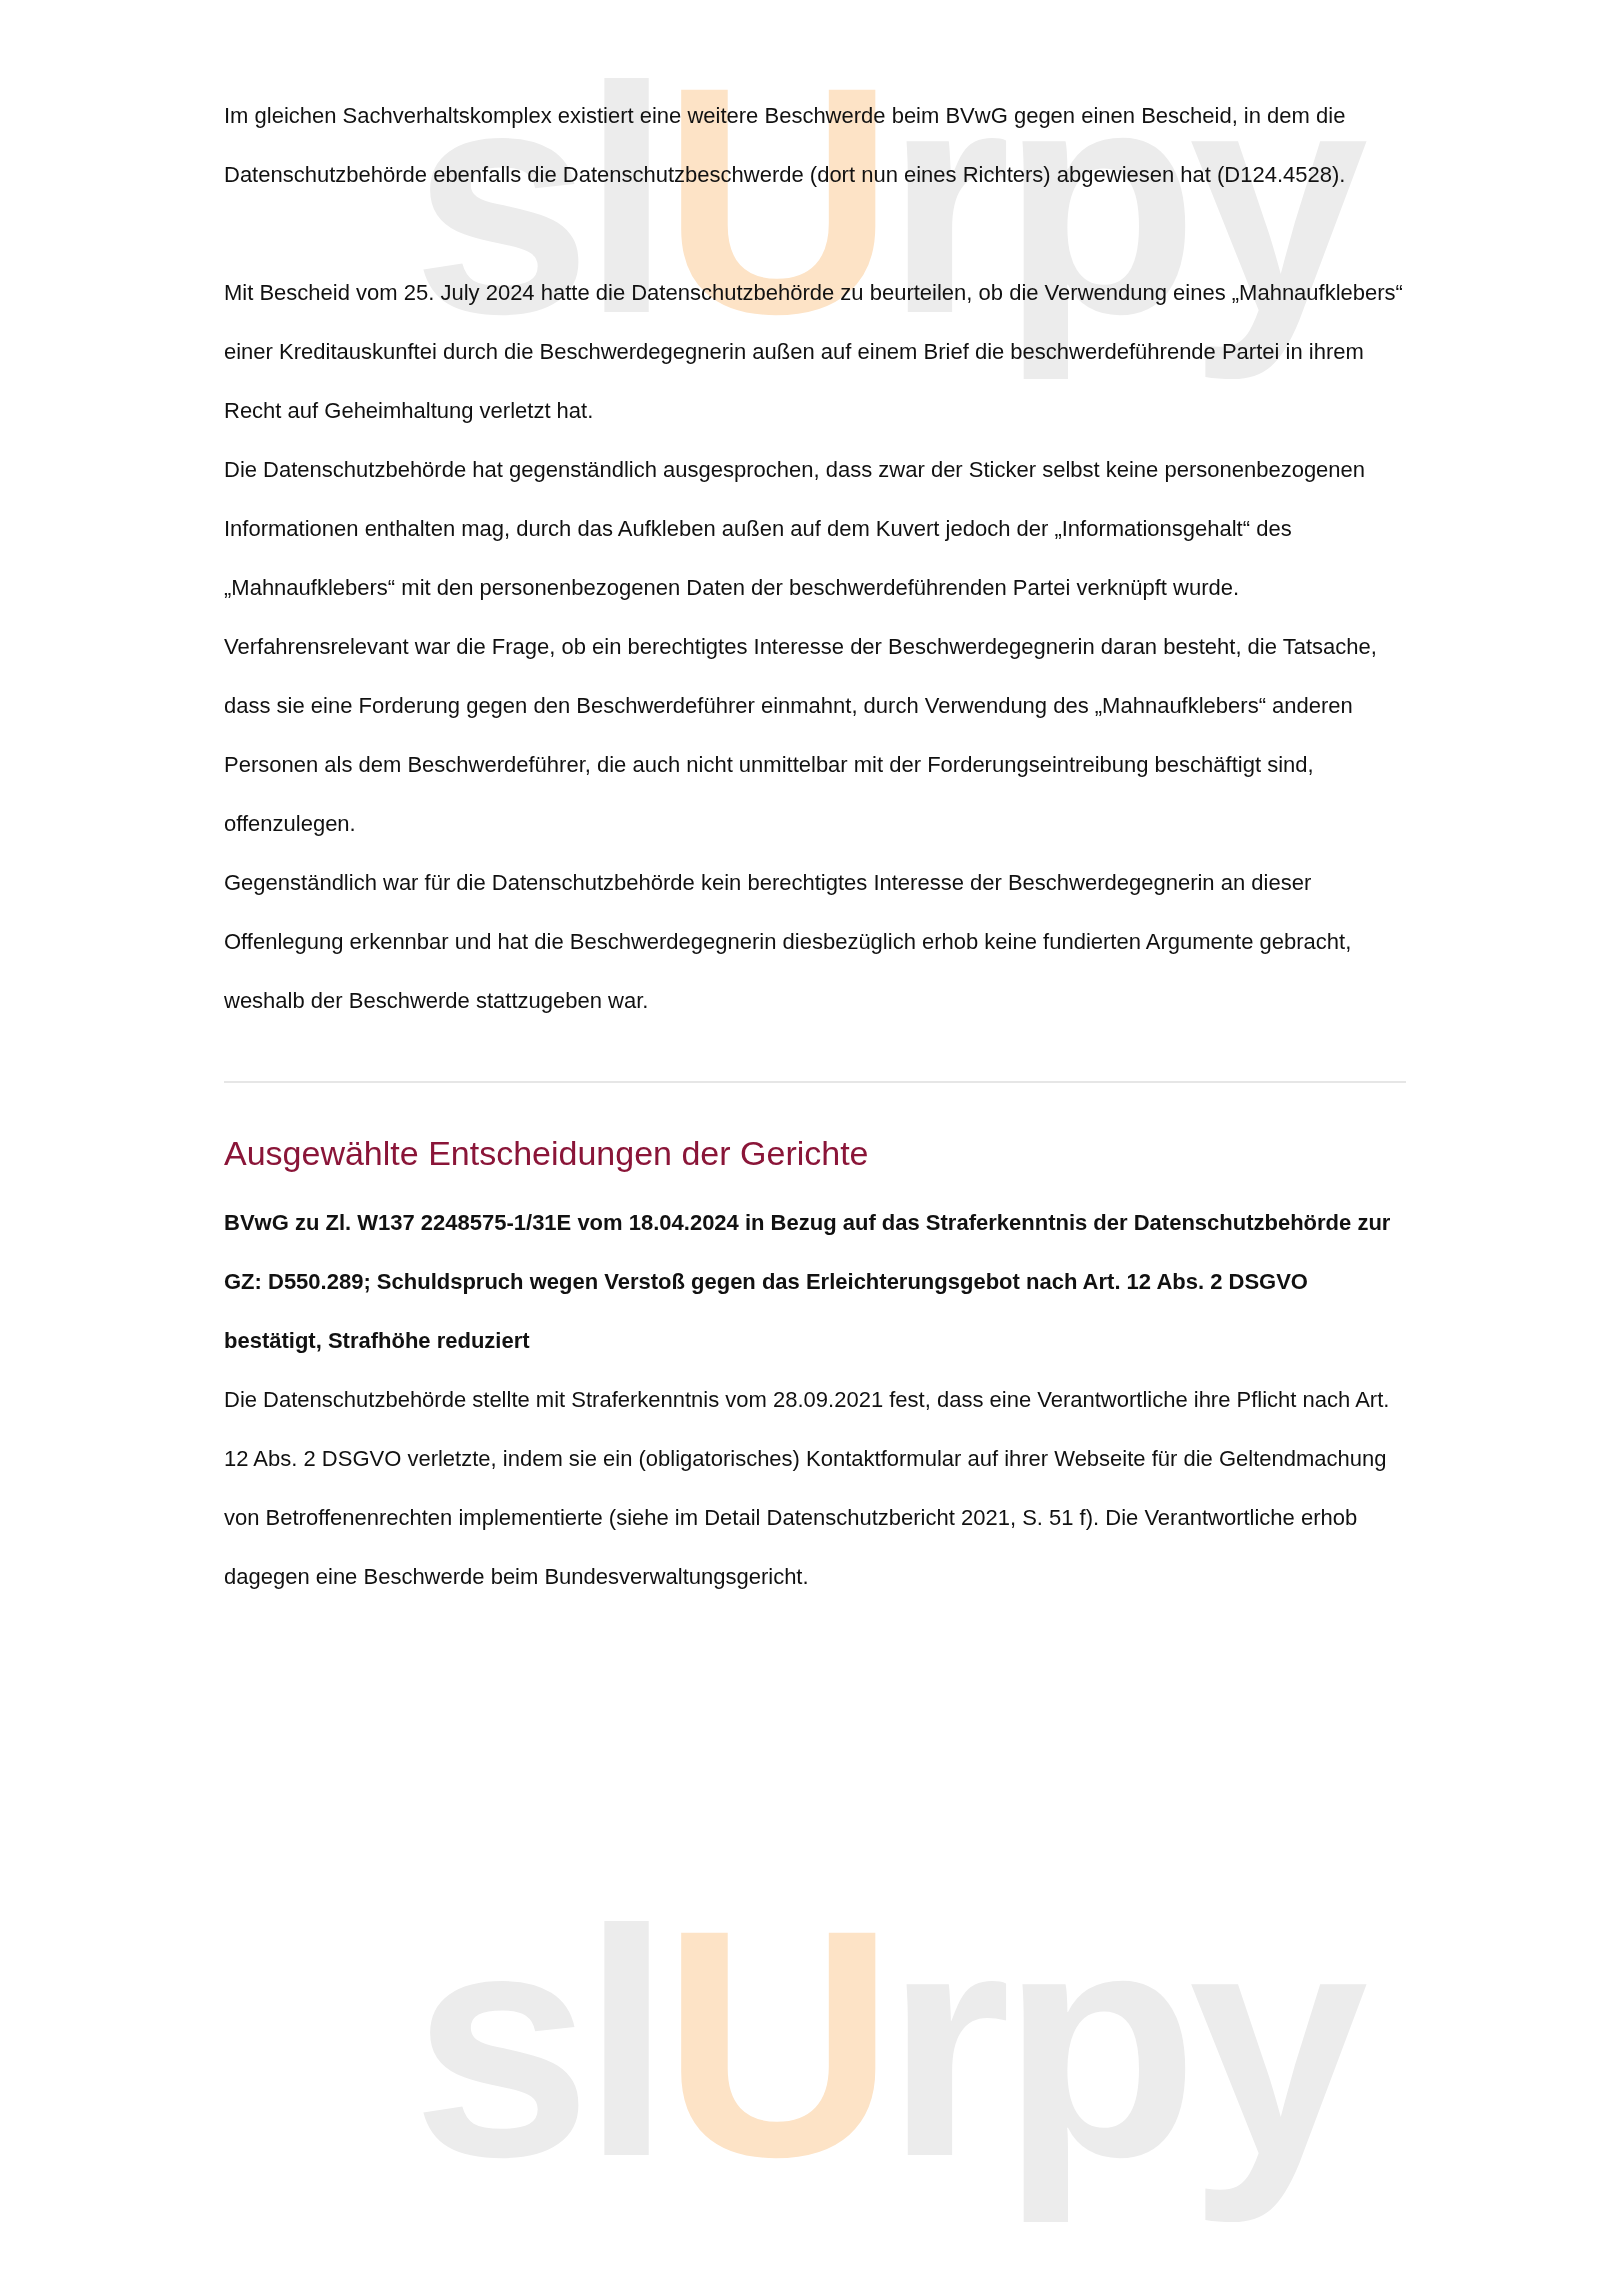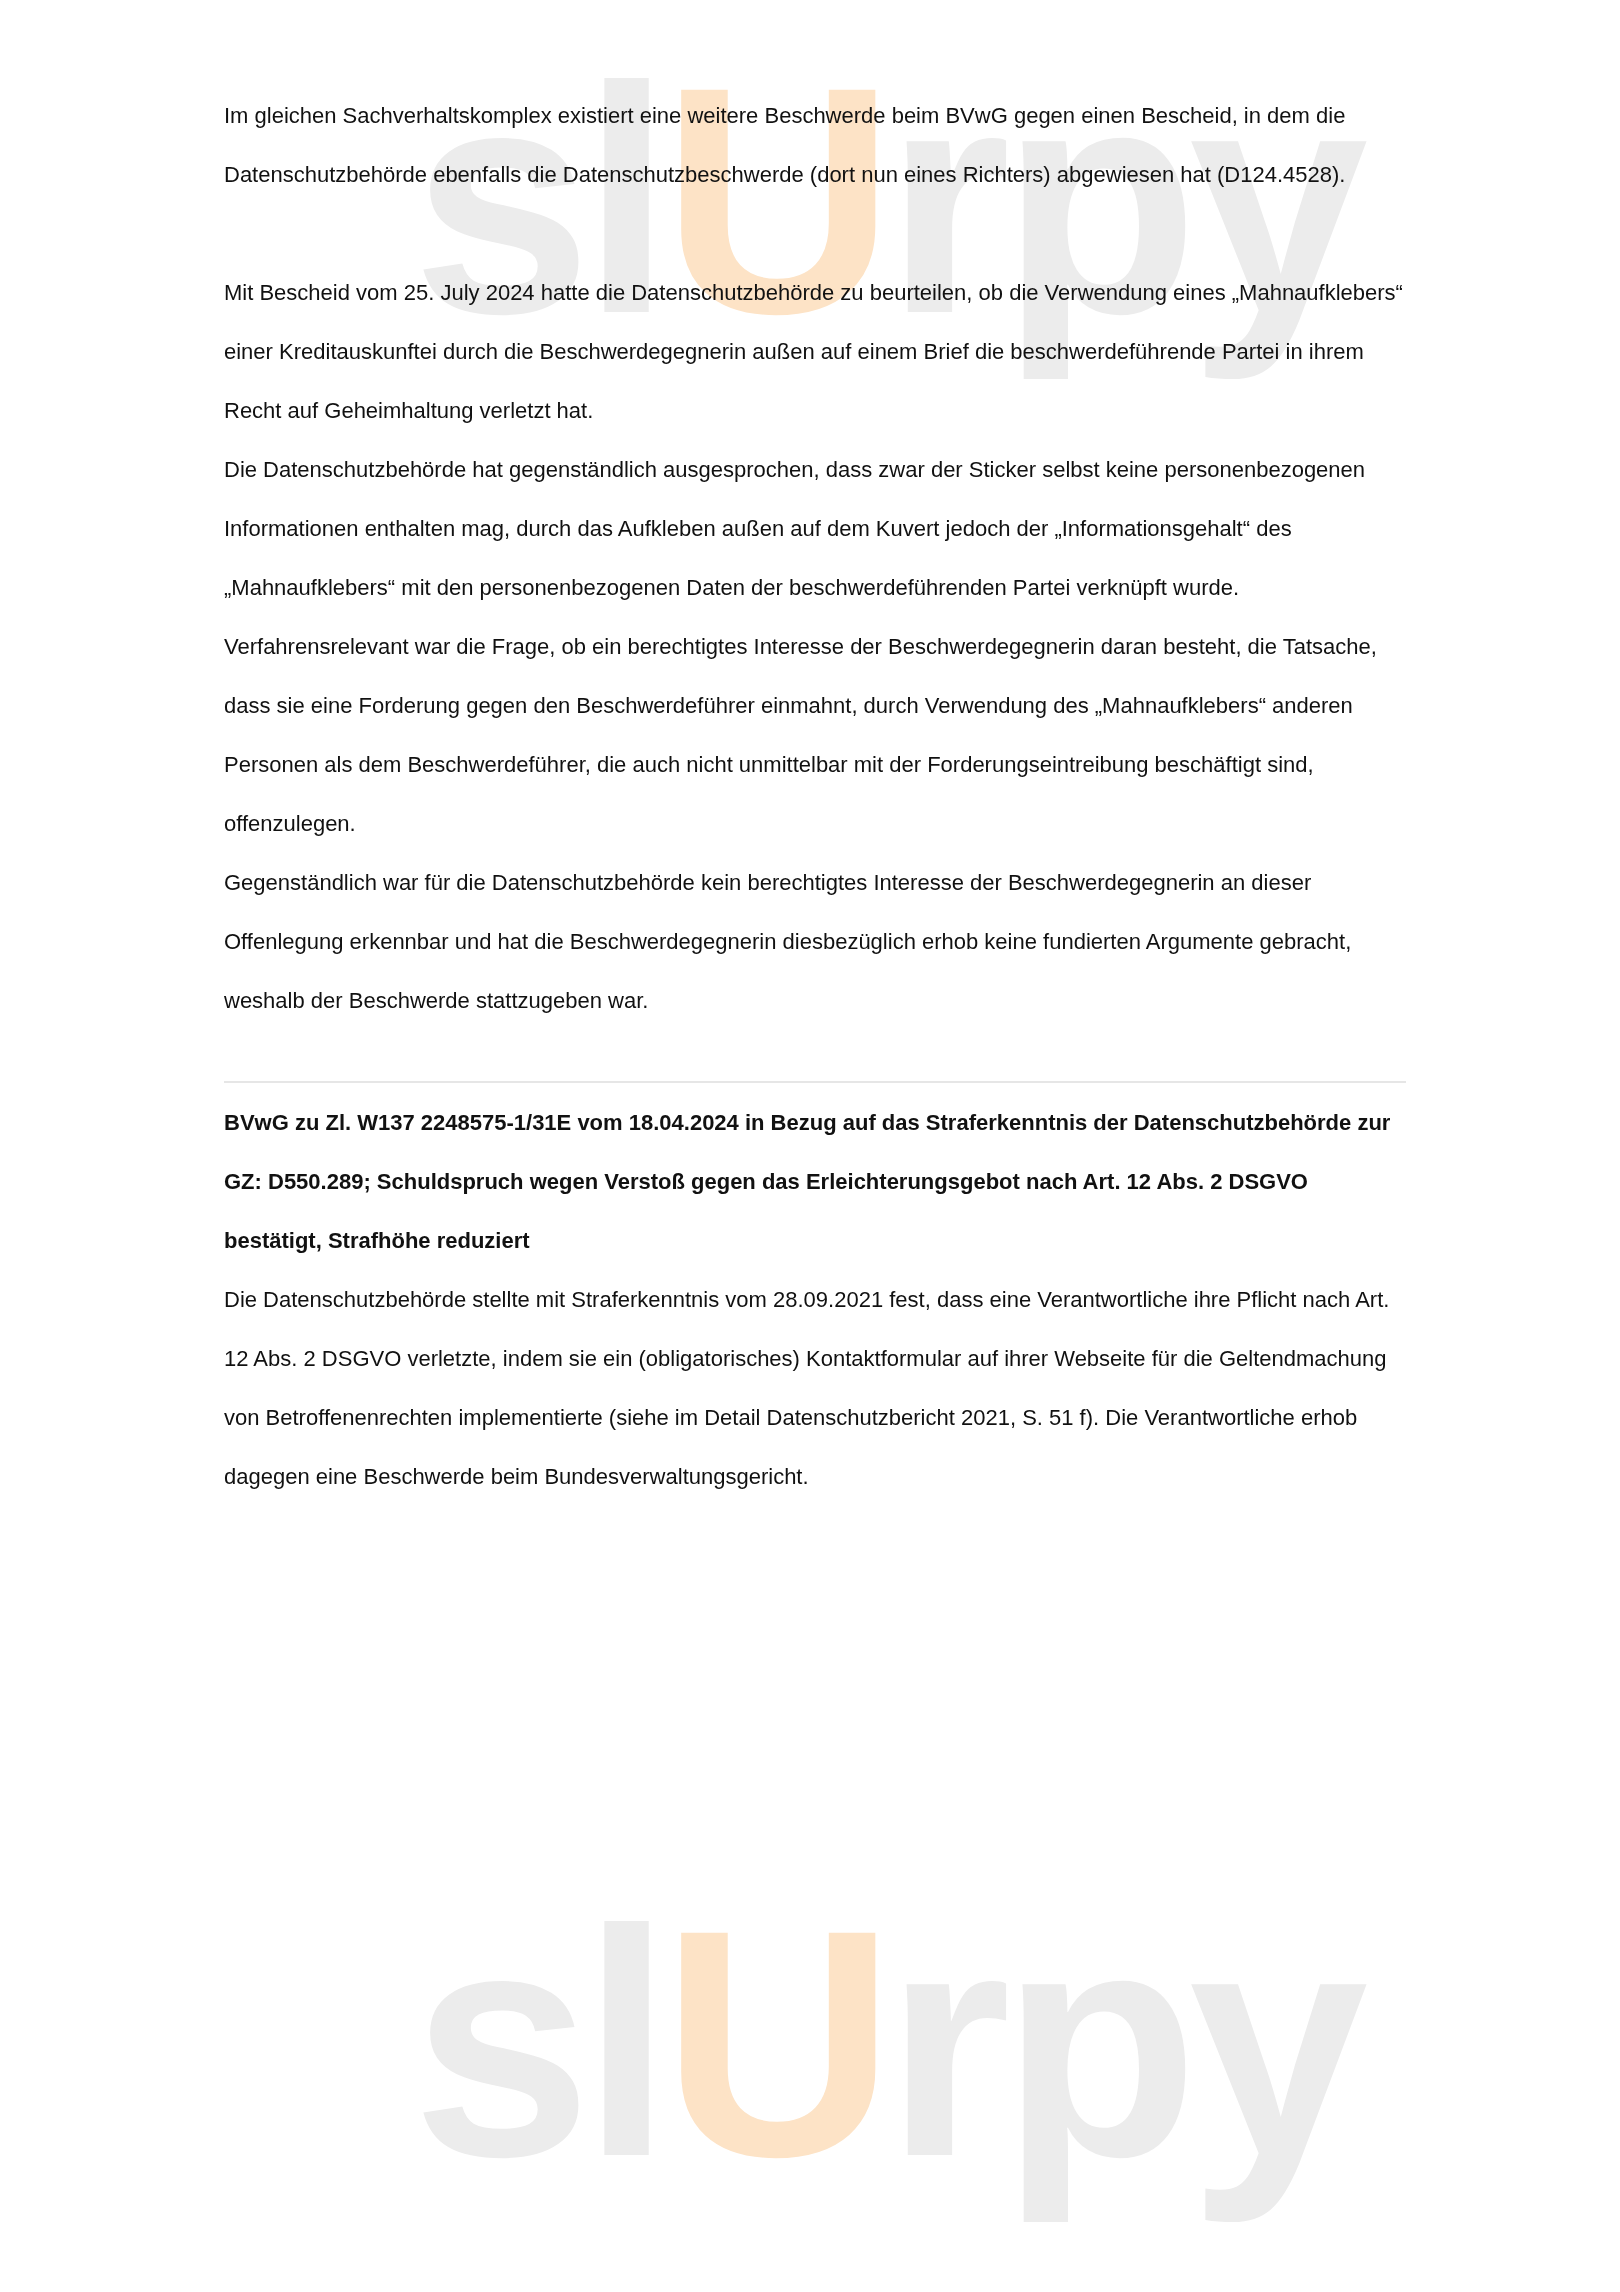--- a/index.html
+++ b/index.html
@@ -36,18 +36,19 @@
   <p>Im gleichen Sachverhaltskomplex existiert eine weitere Beschwerde beim BVwG gegen einen Bescheid, in dem die Datenschutzbehörde ebenfalls die Datenschutzbeschwerde (dort nun eines Richters) abgewiesen hat (D124.4528).</p>
 
   <div class="gap1"></div>
 
   <p>Mit Bescheid vom 25. July 2024 hatte die Datenschutzbehörde zu beurteilen, ob die Verwendung eines „Mahnaufklebers“ einer Kreditauskunftei durch die Beschwerdegegnerin außen auf einem Brief die beschwerdeführende Partei in ihrem Recht auf Geheimhaltung verletzt hat.</p>
   <p>Die Datenschutzbehörde hat gegenständlich ausgesprochen, dass zwar der Sticker selbst keine personenbezogenen Informationen enthalten mag, durch das Aufkleben außen auf dem Kuvert jedoch der „Informationsgehalt“ des „Mahnaufklebers“ mit den personenbezogenen Daten der beschwerdeführenden Partei verknüpft wurde. Verfahrensrelevant war die Frage, ob ein berechtigtes Interesse der Beschwerdegegnerin daran besteht, die Tatsache, dass sie eine Forderung gegen den Beschwerdeführer einmahnt, durch Verwendung des „Mahnaufklebers“ anderen Personen als dem Beschwerdeführer, die auch nicht unmittelbar mit der Forderungseintreibung beschäftigt sind, offenzulegen.</p>
   <p>Gegenständlich war für die Datenschutzbehörde kein berechtigtes Interesse der Beschwerdegegnerin an dieser Offenlegung erkennbar und hat die Beschwerdegegnerin diesbezüglich erhob keine fundierten Argumente gebracht, weshalb der Beschwerde stattzugeben war.</p>
 
   <hr class="rule">
 
+  <h2 style="color: rgb(138, 21, 56);">Ausgewählte Entscheidungen der Gerichte</h2>
 
   <p class="bold" style="margin-top:9.8px;">BVwG zu Zl. W137 2248575-1/31E vom 18.04.2024 in Bezug auf das Straferkenntnis der Datenschutzbehörde zur GZ: D550.289; Schuldspruch wegen Verstoß gegen das Erleichterungsgebot nach Art. 12 Abs. 2 DSGVO bestätigt, Strafhöhe reduziert</p>
   <p>Die Datenschutzbehörde stellte mit Straferkenntnis vom 28.09.2021 fest, dass eine Verantwortliche ihre Pflicht nach Art. 12 Abs. 2 DSGVO verletzte, indem sie ein (obligatorisches) Kontaktformular auf ihrer Webseite für die Geltendmachung von Betroffenenrechten implementierte (siehe im Detail Datenschutzbericht 2021, S. 51 f). Die Verantwortliche erhob dagegen eine Beschwerde beim Bundesverwaltungsgericht.</p>
 
 </div>
 
 
 </body></html>

